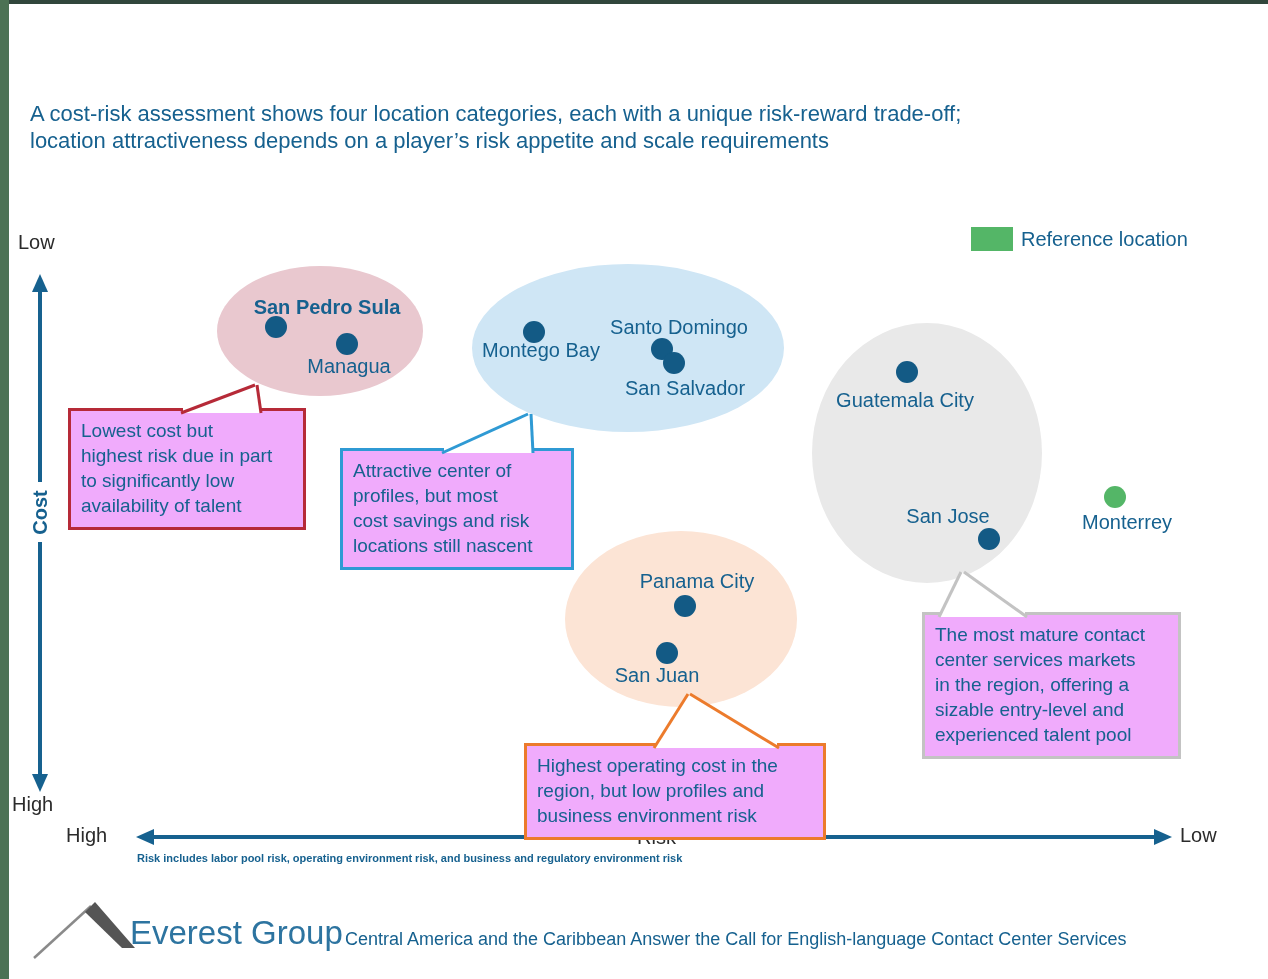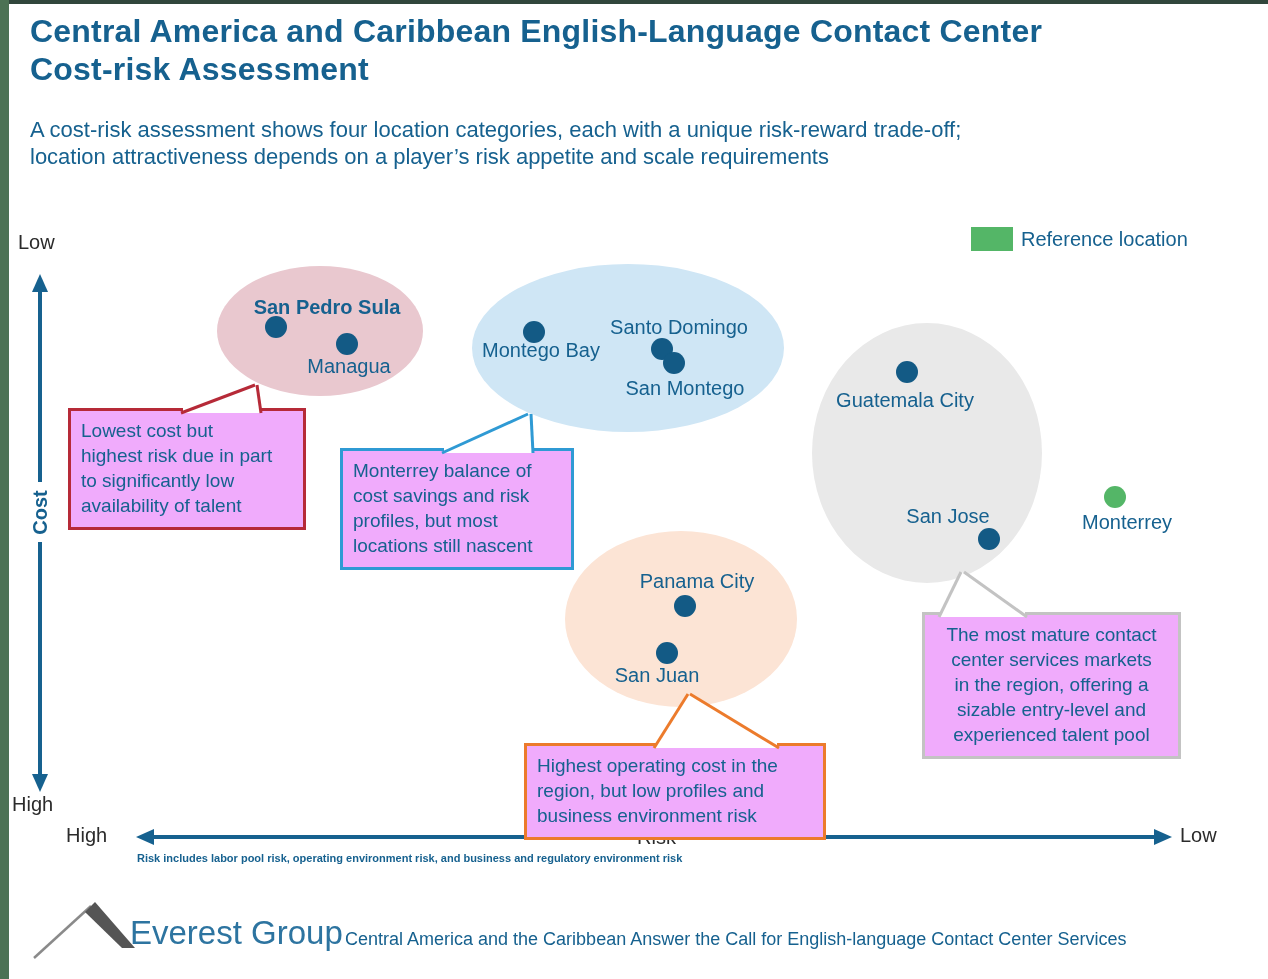--- a/index.html
+++ b/index.html
@@ -1,21 +1,21 @@
 <!DOCTYPE html>
 <html><head>
 <meta charset="utf-8">
 <style>
   html,body{margin:0;padding:0;background:#fff;}
   body{width:1268px;height:979px;font-family:"Liberation Sans",sans-serif;-webkit-font-smoothing:antialiased;}
   .canvas{position:relative;width:1268px;height:979px;background:#fff;overflow:hidden;}
   .bar-top{position:absolute;left:0;top:0;width:1268px;height:4px;background:#31463c;}
   .bar-left{position:absolute;left:0;top:0;width:9px;height:979px;background:#4c7254;}
   .title{position:absolute;left:30px;top:12px;margin:0;font-size:32px;line-height:38px;font-weight:bold;color:#16618f;letter-spacing:0.2px;}
-  .subtitle{position:absolute;left:30px;top:116px;font-size:22px;line-height:27px;color:#16618f;}
+  .subtitle{position:absolute;left:30px;top:100px;font-size:22px;line-height:27px;color:#16618f;}
   .layer{position:absolute;left:0;top:0;pointer-events:none;}
   .z1{z-index:1;} .z2{z-index:2;} .z3{z-index:3;}
   .ellipse{position:absolute;border-radius:50%;z-index:0;}
   .dot{position:absolute;width:22px;height:22px;border-radius:50%;background:#135a85;z-index:2;}
   .dot.green{background:#54b667;}
   .lbl{position:absolute;transform:translateX(-50%);white-space:nowrap;font-size:20px;color:#16618f;z-index:2;}
   .axis-end{position:absolute;font-size:20px;color:#2b2b2b;z-index:2;white-space:nowrap;}
   .risk-label{position:absolute;left:625px;top:822px;padding:0 12px;height:30px;line-height:30px;background:#fff;font-size:20px;color:#2b2b2b;z-index:2;}
   .cost-label{position:absolute;left:12px;top:482px;width:56px;height:60px;background:#fff;display:flex;align-items:center;justify-content:center;z-index:2;}
   .cost-label span{transform:rotate(-90deg);font-weight:bold;font-size:20px;color:#16618f;}
@@ -28,24 +28,20 @@
   .brand-caption{position:absolute;left:345px;top:929px;font-size:18px;color:#16618f;z-index:2;white-space:nowrap;}
 </style>
 </head>
 <body>
 
 <div class="canvas">
 
   <div class="bar-top"></div>
   <div class="bar-left"></div>
 
-  <h1 class="title">
-    <span>Central America and Caribbean English-Language Contact Center</span><br>
-    <span>Cost-risk Assessment</span>
-  </h1>
 
   <div class="subtitle">
     <div>A cost-risk assessment shows four location categories, each with a unique risk-reward trade-off;</div>
     <div>location attractiveness depends on a player’s risk appetite and scale requirements</div>
   </div>
 
   <div class="legend-swatch"></div>
   <div class="legend-label">Reference location</div>
 
   <div class="ellipse" style="left:217px;top:266px;width:206px;height:130px;background:#e9c8cf;"></div>
@@ -79,21 +75,21 @@
   <div class="lbl" style="left:327px;top:296px;font-weight:bold;">San Pedro Sula</div>
   <div class="dot" style="left:265px;top:316px;"></div>
   <div class="dot" style="left:336px;top:333px;"></div>
   <div class="lbl" style="left:349px;top:355px;">Managua</div>
 
   <div class="dot" style="left:523px;top:321px;"></div>
   <div class="lbl" style="left:541px;top:339px;text-align:center;">Montego Bay</div>
   <div class="lbl" style="left:679px;top:316px;">Santo Domingo</div>
   <div class="dot" style="left:651px;top:338px;"></div>
   <div class="dot" style="left:663px;top:352px;"></div>
-  <div class="lbl" style="left:685px;top:377px;">San Montego</div>
+  <div class="lbl" style="left:685px;top:377px;">San Salvador</div>
 
   <div class="dot" style="left:896px;top:361px;"></div>
   <div class="lbl" style="left:905px;top:389px;">Guatemala City</div>
   <div class="lbl" style="left:948px;top:505px;">San Jose</div>
   <div class="dot" style="left:978px;top:528px;"></div>
 
   <div class="lbl" style="left:697px;top:570px;">Panama City</div>
   <div class="dot" style="left:674px;top:595px;"></div>
   <div class="dot" style="left:656px;top:642px;"></div>
   <div class="lbl" style="left:657px;top:664px;">San Juan</div>
@@ -102,33 +98,33 @@
   <div class="lbl" style="left:1127px;top:511px;">Monterrey</div>
 
   <div class="callout" style="left:68px;top:408px;width:212px;border-color:#b62a38;">
     <div class="cl-line">Lowest cost but</div>
     <div class="cl-line">highest risk due in part</div>
     <div class="cl-line">to significantly low</div>
     <div class="cl-line">availability of talent</div>
   </div>
 
   <div class="callout" style="left:340px;top:448px;width:208px;border-color:#2f9ad4;">
-    <div class="cl-line">Monterrey balance of</div>
+    <div class="cl-line">Attractive center of</div>
+    <div class="cl-line">profiles, but most</div>
     <div class="cl-line">cost savings and risk</div>
-    <div class="cl-line">profiles, but most</div>
     <div class="cl-line">locations still nascent</div>
   </div>
 
   <div class="callout" style="left:524px;top:743px;width:276px;border-color:#ec7b2c;">
     <div class="cl-line">Highest operating cost in the</div>
     <div class="cl-line">region, but low profiles and</div>
     <div class="cl-line">business environment risk</div>
   </div>
 
-  <div class="callout" style="left:922px;top:612px;width:233px;border-color:#c3c3c3;text-align:center;">
+  <div class="callout" style="left:922px;top:612px;width:233px;border-color:#c3c3c3;">
     <div class="cl-line">The most mature contact</div>
     <div class="cl-line">center services markets</div>
     <div class="cl-line">in the region, offering a</div>
     <div class="cl-line">sizable entry-level and</div>
     <div class="cl-line">experienced talent pool</div>
   </div>
 
   <svg class="layer z3" width="1268" height="979">
     <g>
       <polygon points="181,413 256,385 261,413" fill="#ffffff" stroke="none"></polygon>

